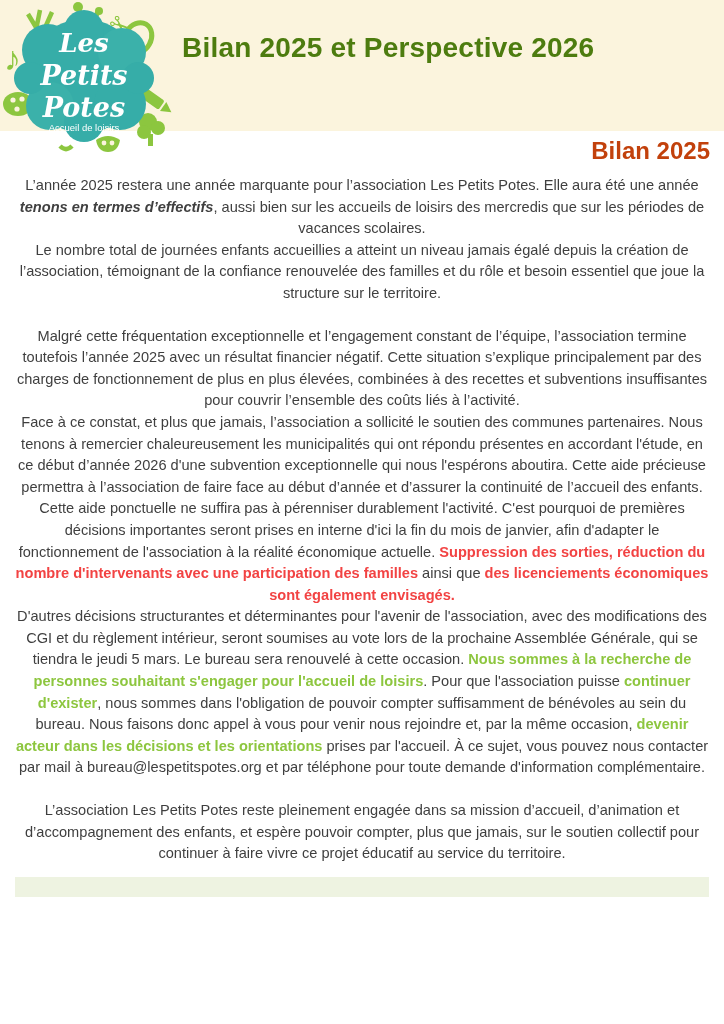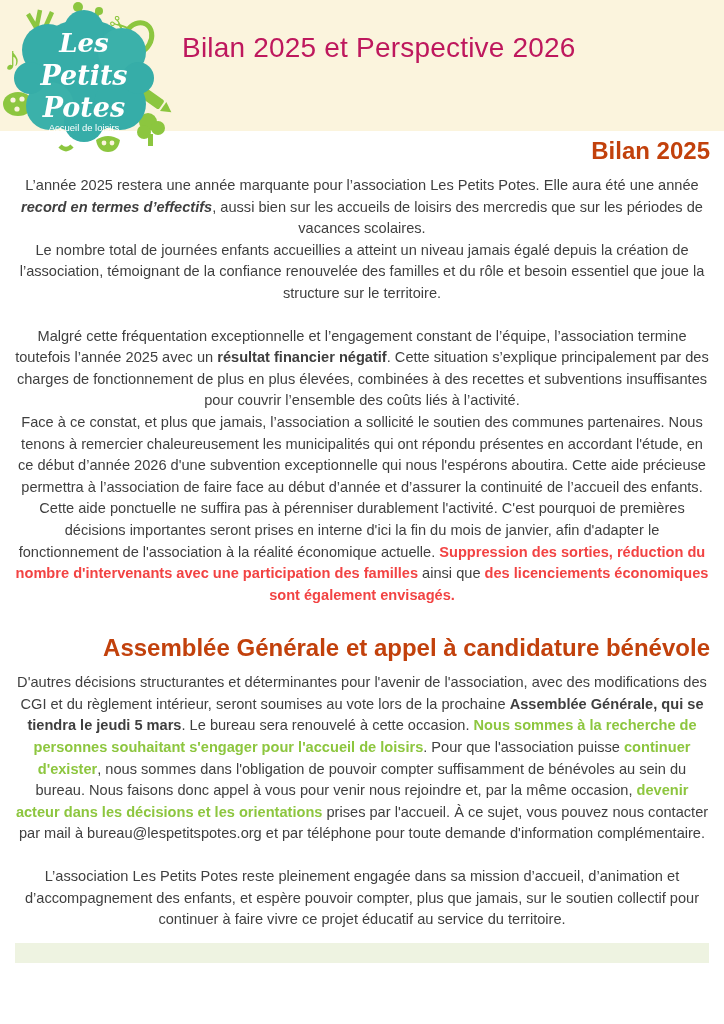--- a/index.html
+++ b/index.html
@@ -26,22 +26,22 @@
     position:relative;
     flex:0 0 auto;
     z-index:2;
   }
   .logo svg{display:block;}
   .title{
     margin:0;
     padding:22px 6px 0 10px;
     font-size:28px;
     line-height:52px;
-    font-weight:400;
-    color:#be185d;
+    font-weight:700;
+    color:#4d7c0f;
     letter-spacing:0.2px;
   }
 
   
   main{display:block;position:relative;z-index:1;}
   .section-heading{
     font-size:24px;
     line-height:30px;
     font-weight:700;
     color:#c2410c;
@@ -56,21 +56,21 @@
   }
   .para{
     margin:0 14px;
     font-size:14.6px;
     line-height:21.6px;
     text-align:center;
     white-space:pre-line;
   }
   .para.gap-top{margin-top:21px;}
   .seg-regular{font-weight:400;}
-  .seg-bold{font-weight:700;}
+  .seg-bold{font-weight:400;}
   .seg-bold-italic{font-weight:700;font-style:italic;}
   .seg-red-bold{font-weight:700;color:#f24343;}
   .seg-green-bold{font-weight:700;color:#8dc63f;}
 
   
   .logo-script{
     font-family:"DejaVu Serif","Liberation Serif",serif;
     font-style:italic;
     font-weight:700;
     fill:#ffffff;
@@ -151,29 +151,28 @@
       </svg>
     </div>
     <h1 class="title">
       <span>Bilan 2025 et Perspective 2026</span><br>
     </h1>
   </header>
 
   <main>
       <section class="section">
         <h2 class="section-heading">Bilan 2025</h2>
-        <p class="para"><span class="seg-regular">L’année 2025 restera une année marquante pour l’association Les Petits Potes. Elle aura été une année </span><span class="seg-bold-italic">record en termes d’effectifs</span><span class="seg-regular">, aussi bien sur les accueils de loisirs des mercredis que sur les périodes de vacances scolaires.
+        <p class="para"><span class="seg-regular">L’année 2025 restera une année marquante pour l’association Les Petits Potes. Elle aura été une année </span><span class="seg-bold-italic">tenons en termes d’effectifs</span><span class="seg-regular">, aussi bien sur les accueils de loisirs des mercredis que sur les périodes de vacances scolaires.
 Le nombre total de journées enfants accueillies a atteint un niveau jamais égalé depuis la création de l’association, témoignant de la confiance renouvelée des familles et du rôle et besoin essentiel que joue la structure sur le territoire.</span></p>
         <p class="para gap-top"><span class="seg-regular">Malgré cette fréquentation exceptionnelle et l’engagement constant de l’équipe, l’association termine toutefois l’année 2025 avec un </span><span class="seg-bold">résultat financier négatif</span><span class="seg-regular">. Cette situation s’explique principalement par des charges de fonctionnement de plus en plus élevées, combinées à des recettes et subventions insuffisantes pour couvrir l’ensemble des coûts liés à l’activité.</span></p>
         <p class="para"><span class="seg-regular">Face à ce constat, et plus que jamais, l’association a sollicité le soutien des communes partenaires. Nous tenons à remercier chaleureusement les municipalités qui ont répondu présentes en accordant l'étude, en ce début d’année 2026 d'une subvention exceptionnelle qui nous l'espérons aboutira. Cette aide précieuse permettra à l’association de faire face au début d’année et d’assurer la continuité de l’accueil des enfants.</span></p>
       </section>
       <section class="section">
         <p class="para"><span class="seg-regular">Cette aide ponctuelle ne suffira pas à pérenniser durablement l'activité. C'est pourquoi de premières décisions importantes seront prises en interne d'ici la fin du mois de janvier, afin d'adapter le fonctionnement de l'association à la réalité économique actuelle. </span><span class="seg-red-bold">Suppression des sorties, réduction du nombre d'intervenants avec une participation des familles</span><span class="seg-regular"> ainsi que </span><span class="seg-red-bold">des licenciements économiques sont également envisagés.</span></p>
       </section>
       <section class="section">
-        <h2 class="section-heading">Assemblée Générale et appel à candidature bénévole</h2>
         <p class="para"><span class="seg-regular">D'autres décisions structurantes et déterminantes pour l'avenir de l'association, avec des modifications des CGI et du règlement intérieur, seront soumises au vote lors de la prochaine </span><span class="seg-bold">Assemblée Générale, qui se tiendra le jeudi 5 mars</span><span class="seg-regular">. Le bureau sera renouvelé à cette occasion. </span><span class="seg-green-bold">Nous sommes à la recherche de personnes souhaitant s'engager pour l'accueil de loisirs</span><span class="seg-regular">. Pour que l'association puisse </span><span class="seg-green-bold">continuer d'exister</span><span class="seg-regular">, nous sommes dans l'obligation de pouvoir compter suffisamment de bénévoles au sein du bureau. Nous faisons donc appel à vous pour venir nous rejoindre et, par la même occasion, </span><span class="seg-green-bold">devenir acteur dans les décisions et les orientations</span><span class="seg-regular"> prises par l'accueil. À ce sujet, vous pouvez nous contacter par mail à bureau@lespetitspotes.org et par téléphone pour toute demande d'information complémentaire.</span></p>
         <p class="para gap-top"><span class="seg-regular">L’association Les Petits Potes reste pleinement engagée dans sa mission d’accueil, d’animation et d’accompagnement des enfants, et espère pouvoir compter, plus que jamais, sur le soutien collectif pour continuer à faire vivre ce projet éducatif au service du territoire.</span></p>
       </section>
       <section class="section boxed"></section>
     </main>
 
 </div>
 
 </body></html>

